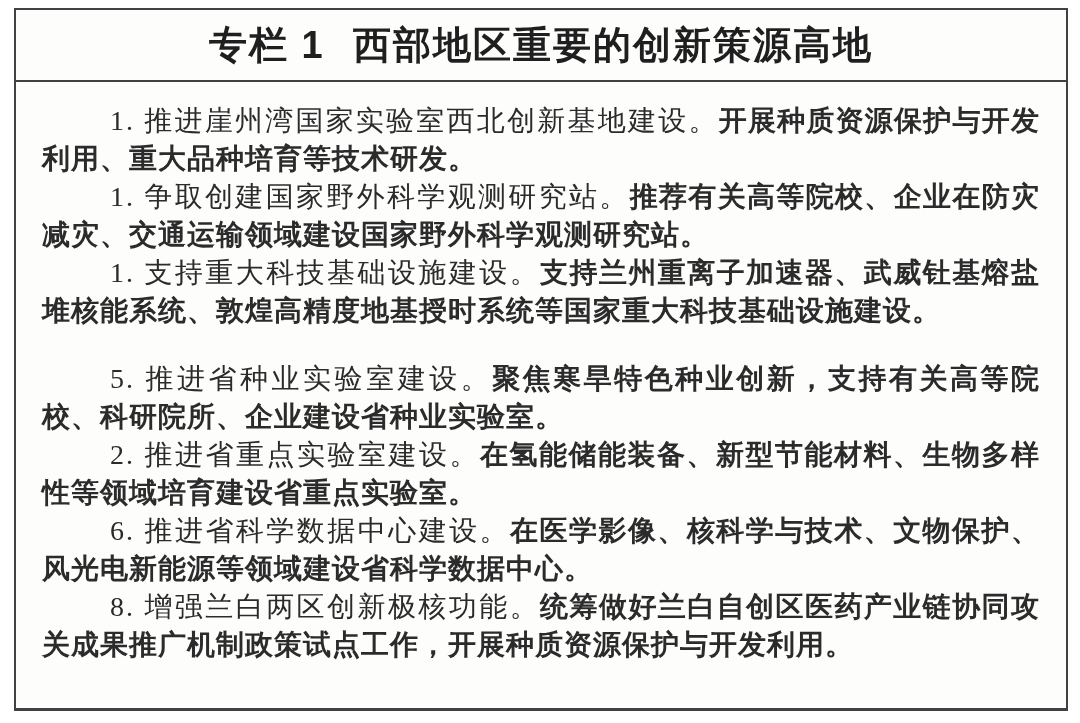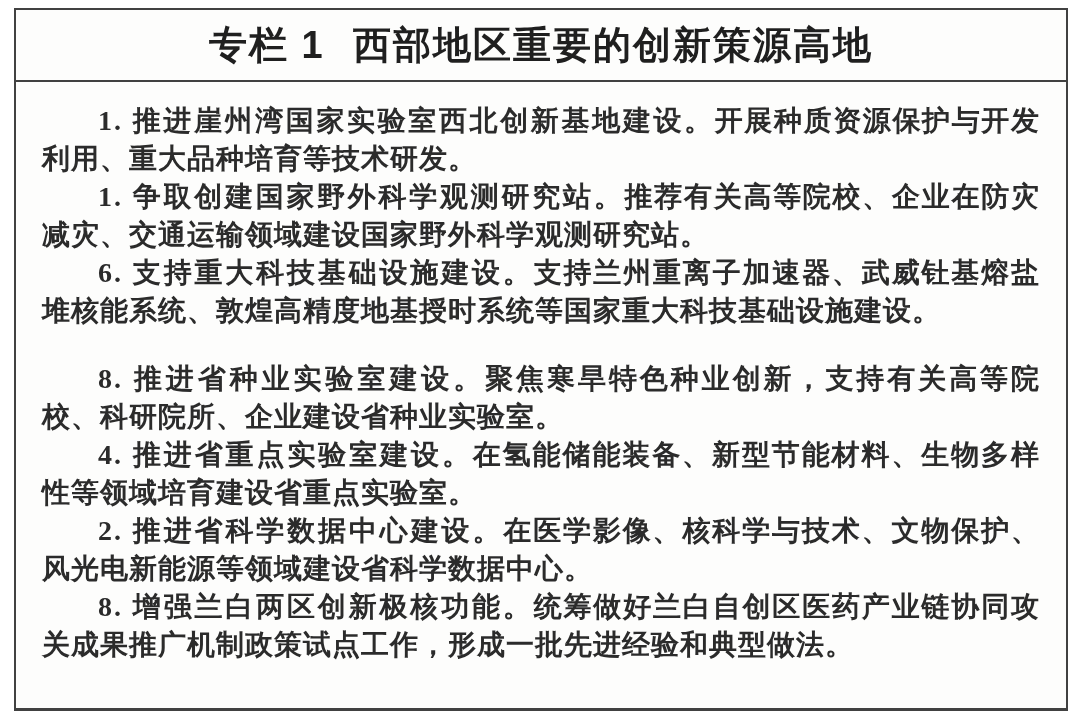--- a/index.html
+++ b/index.html
@@ -56,22 +56,23 @@
     text-indent: 2em;
     margin: 0;
   }
 
   .item.section-gap {
     margin-top: 30px;
   }
 
   
   .item .lead {
-    font-weight: 700;
+    font-weight: 400;
     letter-spacing: 2px;
+    margin-left: 12px;
   }
 
   
   .item .rest {
     font-weight: 700;
     letter-spacing: 1px;
   }
 </style>
 </head>
 <body>
@@ -81,24 +82,24 @@
   <div class="column-header">
     <h1 class="column-title"><span class="title-label">专栏 1</span><span>西部地区重要的创新策源高地</span></h1>
   </div>
 
   <div class="column-body">
 
     <p class="item"><span class="lead">1. 推进崖州湾国家实验室西北创新基地建设。</span><span class="rest">开展种质资源保护与开发利用、重大品种培育等技术研发。</span></p>
 
     <p class="item"><span class="lead">1. 争取创建国家野外科学观测研究站。</span><span class="rest">推荐有关高等院校、企业在防灾减灾、交通运输领域建设国家野外科学观测研究站。</span></p>
 
-    <p class="item"><span class="lead">6. 支持重大科技基础设施建设。</span><span class="rest">支持兰州重离子加速器、武威钍基熔盐堆核能系统、敦煌高精度地基授时系统等国家重大科技基础设施建设。</span></p>
+    <p class="item"><span class="lead">1. 支持重大科技基础设施建设。</span><span class="rest">支持兰州重离子加速器、武威钍基熔盐堆核能系统、敦煌高精度地基授时系统等国家重大科技基础设施建设。</span></p>
 
-    <p class="item section-gap"><span class="lead">8. 推进省种业实验室建设。</span><span class="rest">聚焦寒旱特色种业创新，支持有关高等院校、科研院所、企业建设省种业实验室。</span></p>
+    <p class="item section-gap"><span class="lead">5. 推进省种业实验室建设。</span><span class="rest">聚焦寒旱特色种业创新，支持有关高等院校、科研院所、企业建设省种业实验室。</span></p>
 
-    <p class="item"><span class="lead">4. 推进省重点实验室建设。</span><span class="rest">在氢能储能装备、新型节能材料、生物多样性等领域培育建设省重点实验室。</span></p>
+    <p class="item"><span class="lead">2. 推进省重点实验室建设。</span><span class="rest">在氢能储能装备、新型节能材料、生物多样性等领域培育建设省重点实验室。</span></p>
 
-    <p class="item"><span class="lead">2. 推进省科学数据中心建设。</span><span class="rest">在医学影像、核科学与技术、文物保护、风光电新能源等领域建设省科学数据中心。</span></p>
+    <p class="item"><span class="lead">6. 推进省科学数据中心建设。</span><span class="rest">在医学影像、核科学与技术、文物保护、风光电新能源等领域建设省科学数据中心。</span></p>
 
-    <p class="item"><span class="lead">8. 增强兰白两区创新极核功能。</span><span class="rest">统筹做好兰白自创区医药产业链协同攻关成果推广机制政策试点工作，形成一批先进经验和典型做法。</span></p>
+    <p class="item"><span class="lead">8. 增强兰白两区创新极核功能。</span><span class="rest">统筹做好兰白自创区医药产业链协同攻关成果推广机制政策试点工作，开展种质资源保护与开发利用。</span></p>
 
   </div>
 </div>
 
 </body></html>

